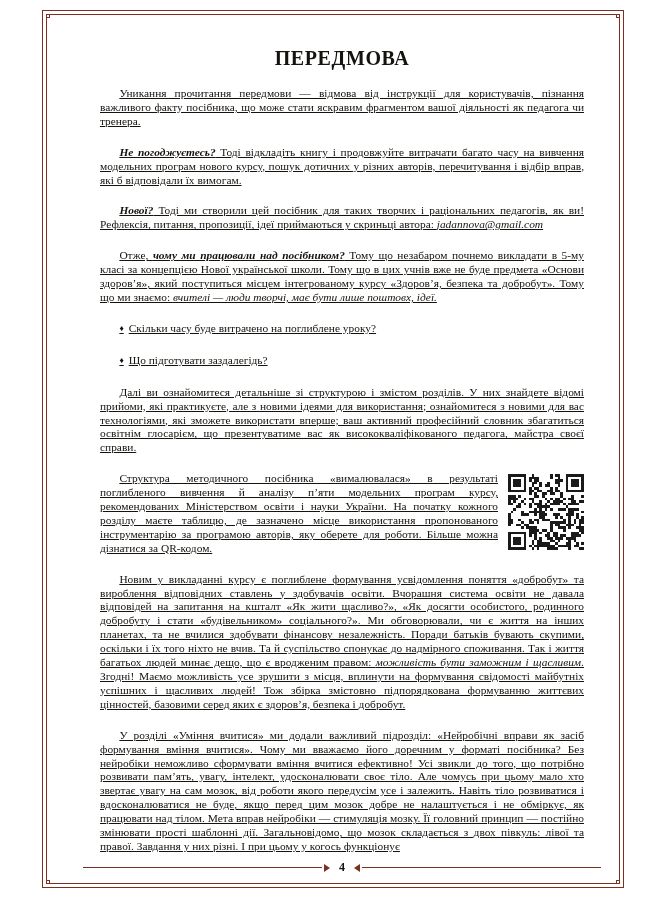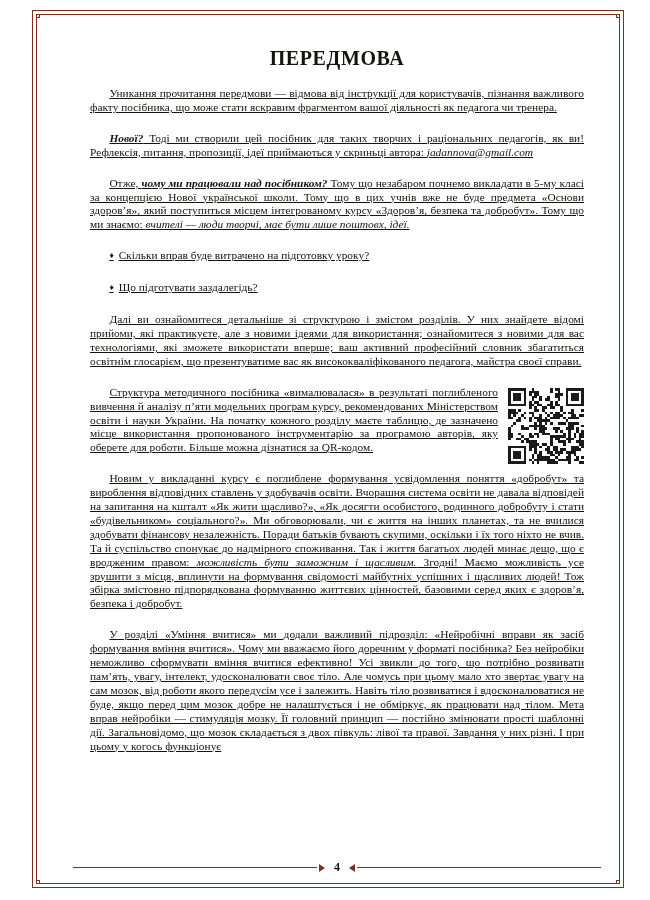--- a/index.html
+++ b/index.html
@@ -2,21 +2,21 @@
 <html style="--frame: #7d2f20;"><head>
 <meta charset="utf-8">
 <style>
   :root { --frame:#7d2f20; --ink:#16120e; }
   * { box-sizing: border-box; }
   html, body { margin:0; padding:0; }
   body {
     width:650px; height:900px; background:#ffffff;
     font-family:"Liberation Serif", serif; color:var(--ink);
   }
-  .page { width:650px; height:900px; padding:10px 26px 12px 32px; background:#fff; }
+  .page { width:650px; height:900px; padding:10px 26px 12px 42px; background:#fff; }
   .frame-outer {
     width:100%; height:100%; border:1.6px solid var(--frame);
     padding:3px; position:relative;
   }
   .frame-inner {
     width:100%; height:100%; border:1px solid var(--frame);
     position:relative; padding:26px 18px 30px 36px; overflow:hidden;
   }
   .corner {
     position:absolute; width:9px; height:9px;
@@ -62,27 +62,28 @@
       <span class="corner c-tr"></span>
       <span class="corner c-bl"></span>
       <span class="corner c-br"></span>
 
       <h1 class="title">ПЕРЕДМОВА</h1>
 
       <div class="body-text">
 
         <p><span>Уникання прочитання передмови — відмова від інструкції для користувачів, пізнання важливого факту посібника, що може стати яскравим фрагментом вашої діяльності як педагога чи тренера.</span></p>
 
+        <p><span class="bi">Не погоджуєтесь?</span><span> Тоді відкладіть книгу і продовжуйте витрачати багато часу на вивчення модельних програм нового курсу, пошук дотичних у різних авторів, перечитування і відбір вправ, які б відповідали їх вимогам.</span></p>
 
         <p><span class="bi">Нової?</span><span> Тоді ми створили цей посібник для таких творчих і раціональних педагогів, як ви! Рефлексія, питання, пропозиції, ідеї приймаються у скриньці автора: </span><span class="it">jadannova@gmail.com</span></p>
 
         <p><span>Отже, </span><span class="bi">чому ми працювали над посібником?</span><span> Тому що незабаром почнемо викладати в 5-му класі за концепцією Нової української школи. Тому що в цих учнів вже не буде предмета «Основи здоров’я», який поступиться місцем інтегрованому курсу «Здоров’я, безпека та добробут». Тому що ми знаємо: </span><span class="it">вчителі — люди творчі, має бути лише поштовх, ідеї.</span></p>
 
 
-        <p class="bullet"><span class="diamond">♦</span><span>Скільки вправ буде витрачено на підготовку уроку?</span></p>
+        <p class="bullet"><span class="diamond">♦</span><span>Скільки часу буде витрачено на поглиблене уроку?</span></p>
         <p class="bullet"><span class="diamond">♦</span><span>Що підготувати заздалегідь?</span></p>
 
         <p><span>Далі ви ознайомитеся детальніше зі структурою і змістом розділів. У них знайдете відомі прийоми, які практикуєте, але з новими ідеями для використання; ознайомитеся з новими для вас технологіями, які зможете використати вперше; ваш активний професійний словник збагатиться освітнім глосарієм, що презентуватиме вас як висококваліфікованого педагога, майстра своєї справи.</span></p>
 
         <p>
           <span class="qr">
               <svg viewBox="0 0 29 29" xmlns="http://www.w3.org/2000/svg" shape-rendering="crispEdges" aria-hidden="true">
                 <rect width="29" height="29" fill="#ffffff"></rect>
                 <g fill="#1a1a1a">
                   <rect x="0" y="0" width="7" height="7"></rect>

